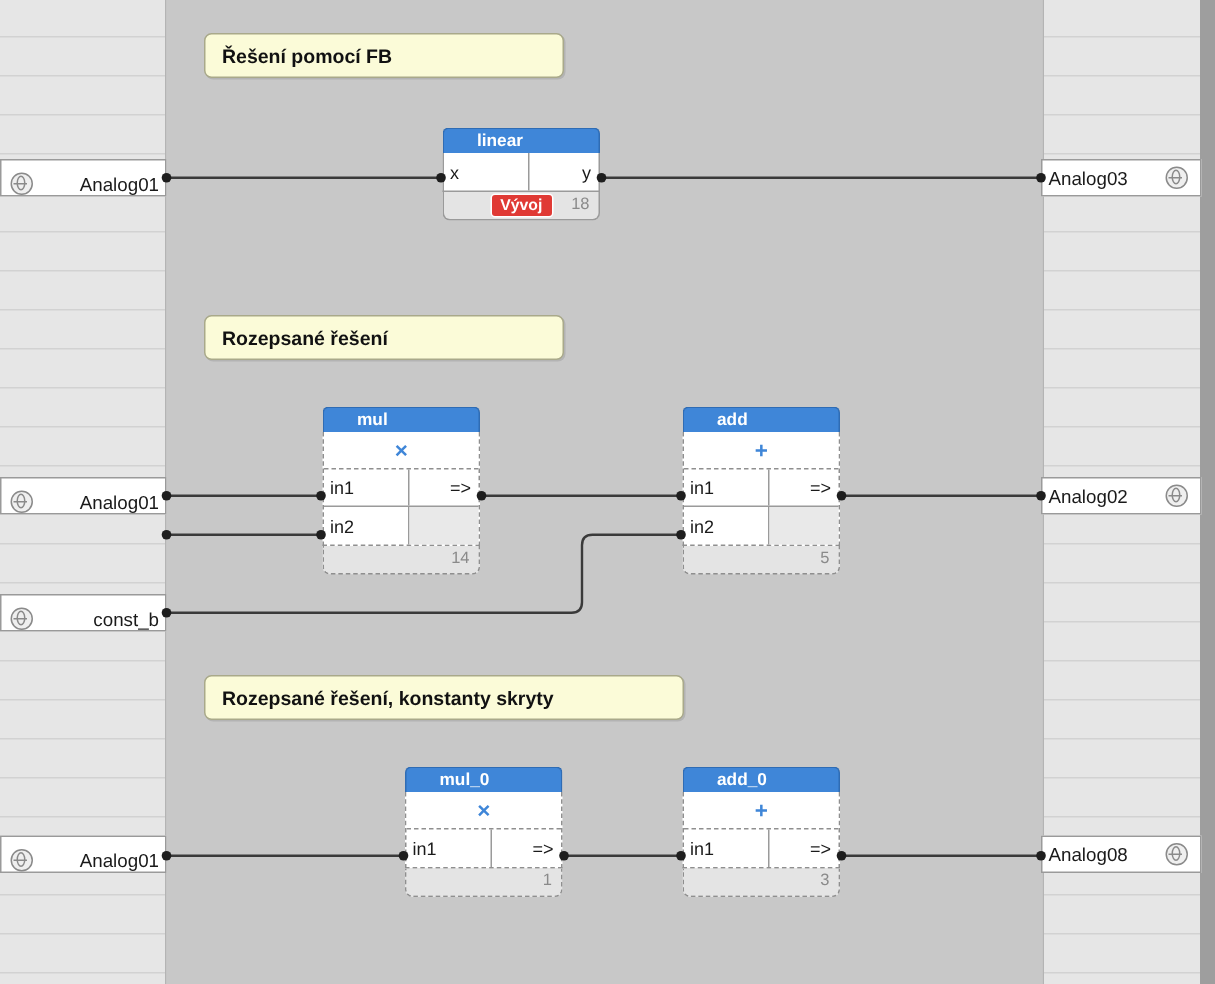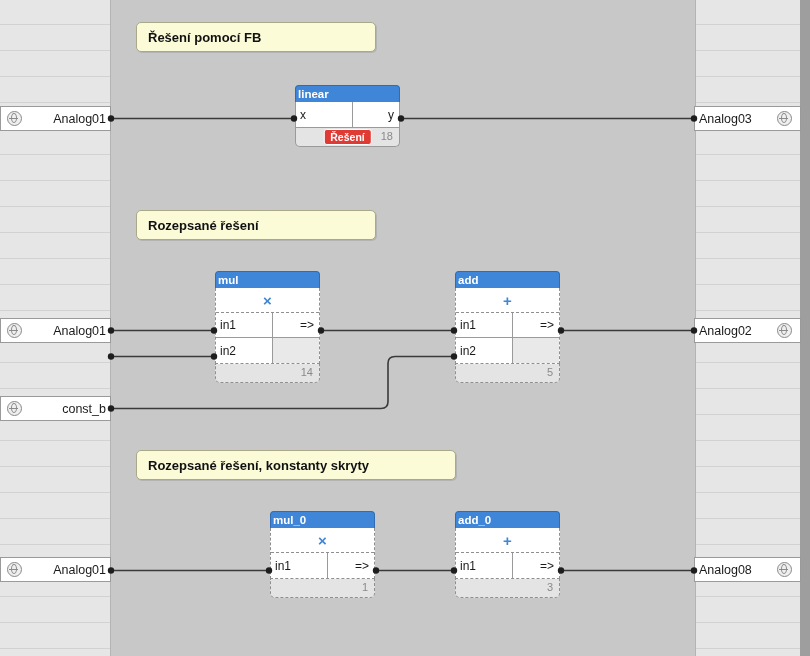--- a/index.html
+++ b/index.html
@@ -20,21 +20,21 @@
 
   
   .edge-right{position:absolute;left:800px;top:0;width:10px;height:656px;background:#9e9e9e;}
 
   
   .varbox{
     position:absolute;height:25px;box-sizing:border-box;
     background:#fff;border:1px solid #9a9a9a;
     display:flex;align-items:center;
   }
-  .varbox.left{left:0;width:111px;justify-content:flex-end;}
+  .varbox.left{left:0;width:111px;justify-content:flex-end;align-items:flex-end;}
   .varbox.right{left:694px;width:107px;justify-content:flex-start;}
   .var-label{font-size:12.5px;color:#1a1a1a;white-space:nowrap;}
   .varbox.left .var-label{padding-right:4px;}
   .varbox.right .var-label{padding-left:4px;}
   .varbox.left .gicon{margin-right:auto;margin-left:6px;}
   .varbox.right .gicon{margin-left:auto;margin-right:8px;}
   .gicon{
     width:13px;height:13px;border-radius:50%;
     border:1px solid #8a8a8a;background:#efefef;
     position:relative;flex:0 0 auto;
@@ -56,21 +56,21 @@
     font-weight:bold;font-size:13px;color:#111;
     padding-left:11px;
     box-shadow:1px 1px 0 rgba(0,0,0,0.10);
   }
 
   
   .fb{position:absolute;box-sizing:border-box;}
   .fb .hdr{
     height:17px;background:#3f86d8;color:#fff;
     font-weight:bold;font-size:11.5px;
-    display:flex;align-items:center;padding-left:2px;
+    display:flex;align-items:center;padding-left:22px;
     border:1px solid #2f6cb4;border-bottom:none;
     border-top-left-radius:4px;border-top-right-radius:4px;
     box-sizing:border-box;
   }
   .fb .body{
     background:#fff;border:1px solid #9a9a9a;border-top:none;box-sizing:border-box;
   }
   .fb.dashed .body{border:1px dashed #8f8f8f;border-top:none;}
   .fb .oprow{
     height:25px;display:flex;align-items:center;justify-content:center;
@@ -222,21 +222,21 @@
 
   <div class="fb" style="left:295px;top:85px;width:105px;">
     <div class="hdr">linear</div>
     <div class="body">
       <div class="pinrow">
         <div class="pin-in" style="width:57px;">x</div>
         <div class="pin-out">y</div>
       </div>
     </div>
     <div class="ftr">
-      <span class="badge">Řešení</span>
+      <span class="badge">Vývoj</span>
       <span class="num">18</span>
     </div>
   </div>
 
   <div class="fb dashed" style="left:215px;top:271px;width:105px;">
     <div class="hdr">mul</div>
     <div class="body">
       <div class="oprow">×</div>
       <div class="pinrow bordered">
         <div class="pin-in" style="width:57px;">in1</div>

